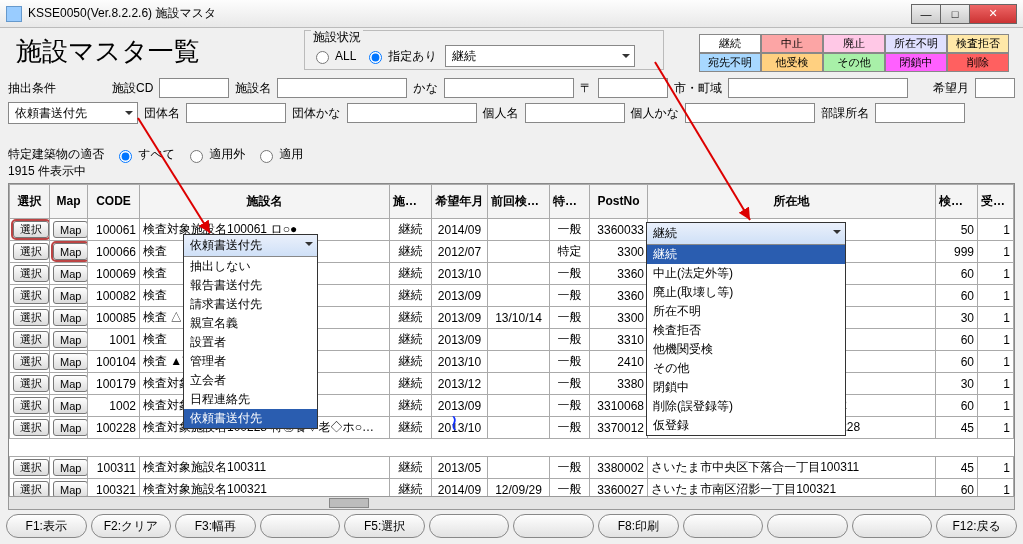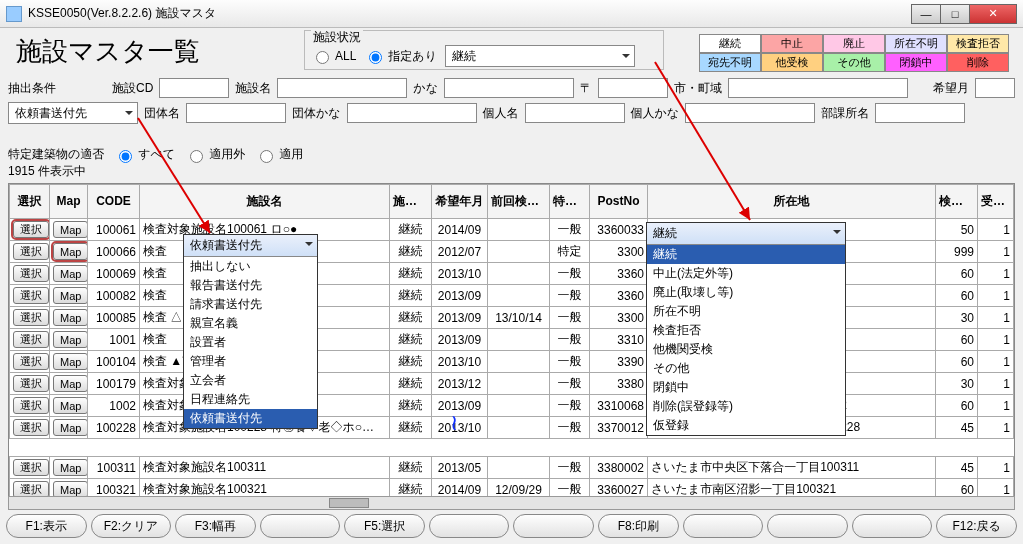--- a/index.html
+++ b/index.html
@@ -374,21 +374,21 @@
           </tr>
           <tr>
             <td class="c"><span class="btn">選択</span></td>
             <td class="c"><span class="btn">Map</span></td>
             <td class="r">100104</td>
             <td class="">検査                           ▲南☆院/新▽)</td>
             <td class="c">継続</td>
             <td class="c">2013/10</td>
             <td class="c"></td>
             <td class="c">一般</td>
-            <td class="r">3390</td>
+            <td class="r">2410</td>
             <td class=""></td>
             <td class="r">60</td>
             <td class="r">1</td>
           </tr>
           <tr>
             <td class="c"><span class="btn">選択</span></td>
             <td class="c"><span class="btn">Map</span></td>
             <td class="r">100179</td>
             <td class="">検査対象施設名100179</td>
             <td class="c">継続</td>

